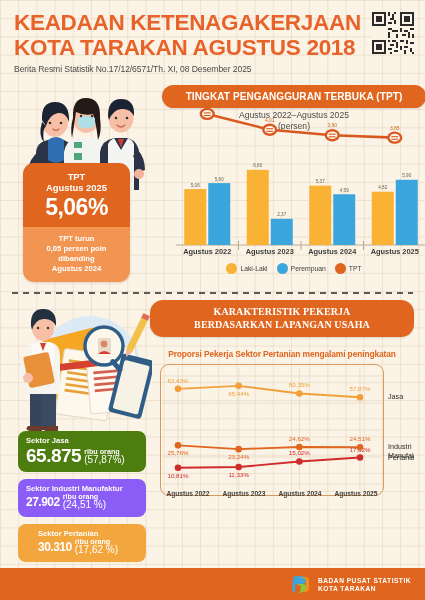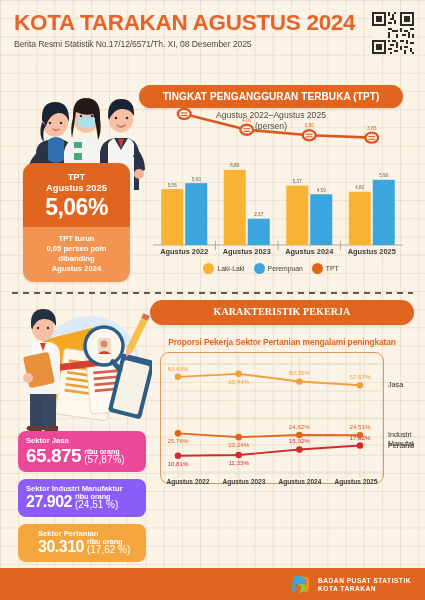--- a/index.html
+++ b/index.html
@@ -35,21 +35,21 @@
     border-radius:11px; overflow:hidden; text-align:center;
     box-shadow:0 1px 3px rgba(0,0,0,.12);
   }
   .tpt-top { background:#e0651f; padding:8px 4px 7px; }
   .tpt-lbl { color:#fff; font-size:9.4px; font-weight:bold; line-height:11px; }
   .tpt-big { color:#fff; font-size:23px; font-weight:bold; line-height:26px; margin-top:1px; letter-spacing:-.5px; }
   .tpt-bot { background:#f29552; padding:7px 21px 8px; }
   .tpt-note { color:#fff; font-size:7.6px; font-weight:bold; line-height:10px; }
 
   
-  .chart1 { position:absolute; left:139px; top:85px; width:264px; height:195px; }
+  .chart1 { position:absolute; left:162px; top:85px; width:264px; height:195px; }
   .pill {
     background:#e0651f; color:#fff; border-radius:13px;
     text-align:center; font-weight:bold; font-size:10px;
     padding:6px 8px; letter-spacing:.1px;
     box-shadow:0 1px 2px rgba(0,0,0,.12);
   }
   .c1-sub { text-align:center; color:#4b4a48; font-size:8.6px; margin-top:2px; line-height:10.5px; }
   .plot1 { position:absolute; left:0; top:0; width:264px; height:195px; }
   .axis-row { position:absolute; left:14px; top:162px; width:250px; display:flex; }
   .axis-row div { flex:1; text-align:center; color:#3e3d3b; font-size:7.4px; font-weight:bold; }
@@ -73,42 +73,43 @@
   .c2-sub { color:#e0651f; font-weight:bold; font-size:8.4px; text-align:center; margin-top:12px; letter-spacing:-.1px; }
   .plot2 { position:relative; margin-top:5px; width:264px; height:148px; }
   .plot2-frame { position:absolute; left:10px; top:0; width:224px; height:132px;
     border:1.4px solid #d99a5e; border-radius:9px; }
   .axis-row2 { position:absolute; left:10px; top:126px; width:224px; display:flex; }
   .axis-row2 div { flex:1; text-align:center; color:#3e3d3b; font-size:6.6px; font-weight:bold; }
 
   
   .sectors { position:absolute; left:18px; top:431px; width:128px; }
   .scard { border-radius:8px; color:#fff; margin-bottom:7px; padding:5px 8px 6px; position:relative; }
-  .s1 { background:#ec4899; }
+  .s1 { background:#4d7c0f; }
   .s2 { background:#8b5cf6; }
   .s3 { background:#f2a63d;padding-left:20px; }
   .scap { font-size:7.6px; font-weight:bold; line-height:9px; opacity:.97; }
   .snum { font-size:19px; font-weight:bold; line-height:21px; letter-spacing:-.5px; display:inline-block; vertical-align:bottom; }
-  .s2 .snum, .s3 .snum { font-size:16px; line-height:18px; }
+  .s2 .snum, .s3 .snum { font-size:12px; line-height:18px; }
   .sunit { display:inline-block; vertical-align:bottom; margin-left:3px; padding-bottom:2px; }
   .sunit b { display:block; font-size:7.2px; font-weight:bold; line-height:8px; }
   .sunit i { display:block; font-style:normal; font-size:10px; line-height:8px; }
 
   
   .footer { position:absolute; left:0; bottom:0; width:425px; height:32px; background:#e0651f; }
   .bps { position:absolute; right:14px; top:7px; display:flex; align-items:center; gap:6px; }
   .bps-txt b { display:block; color:#fff; font-size:6.6px; font-weight:bold; letter-spacing:.5px; line-height:8px; }
 </style>
 </head>
 <body>
 
 <div class="page">
 
   <div class="header">
-    <div class="h-title">KOTA TARAKAN AGUSTUS 2024</div>
+    <div class="h-title">KEADAAN KETENAGAKERJAAN</div>
+    <div class="h-title">KOTA TARAKAN AGUSTUS 2018</div>
     <div class="h-sub">Berita Resmi Statistik No.17/12/6571/Th. XI, 08 Desember 2025</div>
     <div class="qr">
       <svg width="42" height="42" viewBox="0 0 21 21" shape-rendering="crispEdges">
         <rect width="21" height="21" fill="#fbf3e6"></rect>
         <g fill="#2b2b2b">
           <rect x="0" y="0" width="7" height="1"></rect>
             <rect x="0" y="6" width="7" height="1"></rect>
           <rect x="0" y="0" width="1" height="7"></rect>
             <rect x="6" y="0" width="1" height="7"></rect>
           <rect x="2" y="2" width="3" height="3"></rect>
@@ -351,20 +352,21 @@
 
         <rect x="24" y="58" width="26" height="32" rx="3" fill="#e8913a" transform="rotate(-12 37 74)"></rect>
         <circle cx="26" cy="82" r="5" fill="#f7c0a6"></circle>
       </g>
     </svg>
   </div>
 
   <div class="chart2">
     <div class="pill pill2">
       <div>KARAKTERISTIK PEKERJA</div>
+      <div>BERDASARKAN LAPANGAN USAHA</div>
     </div>
     <div class="c2-sub">Proporsi Pekerja Sektor Pertanian mengalami peningkatan</div>
     <div class="plot2">
       <div class="plot2-frame"></div>
       <svg id="plot2" style="position:absolute;left:0;top:0" width="264" height="148" viewBox="0 0 264 148">
           <line x1="12" y1="12" x2="232" y2="12" stroke="#e4d6bf" stroke-width="0.7"></line>
           <line x1="12" y1="39" x2="232" y2="39" stroke="#e4d6bf" stroke-width="0.7"></line>
           <line x1="12" y1="66" x2="232" y2="66" stroke="#e4d6bf" stroke-width="0.7"></line>
           <line x1="12" y1="93" x2="232" y2="93" stroke="#e4d6bf" stroke-width="0.7"></line>
           <line x1="12" y1="120" x2="232" y2="120" stroke="#e4d6bf" stroke-width="0.7"></line>

